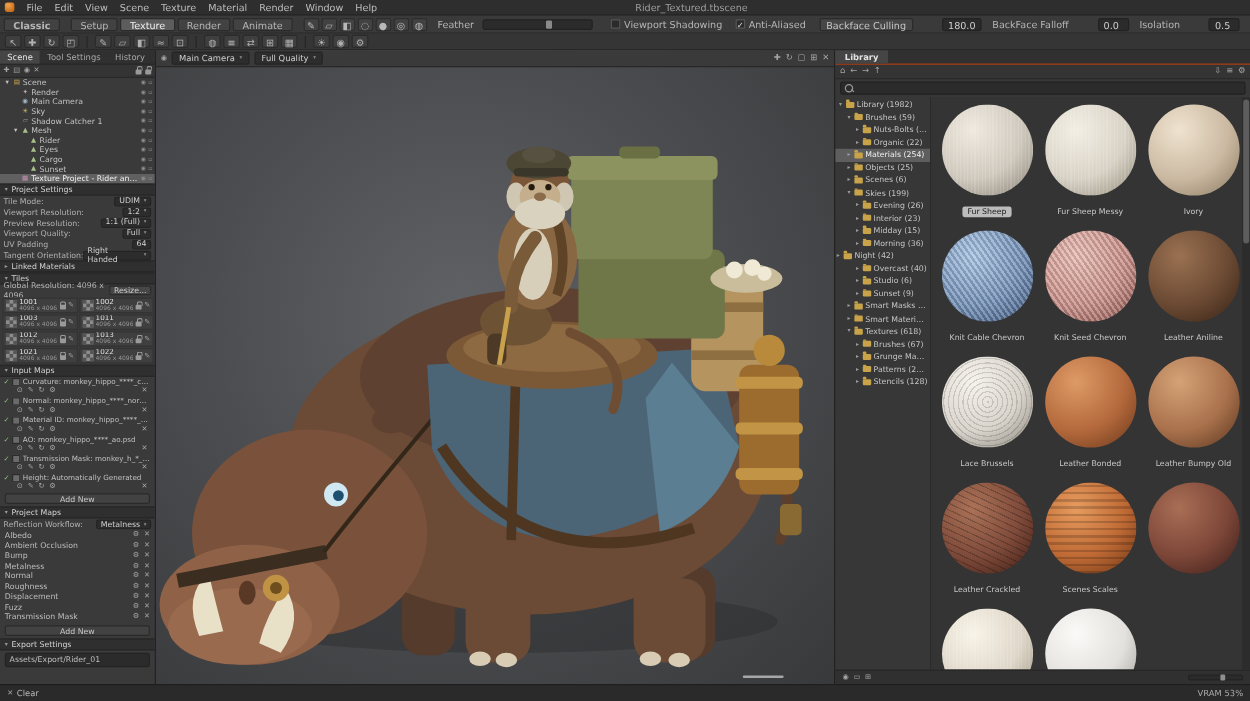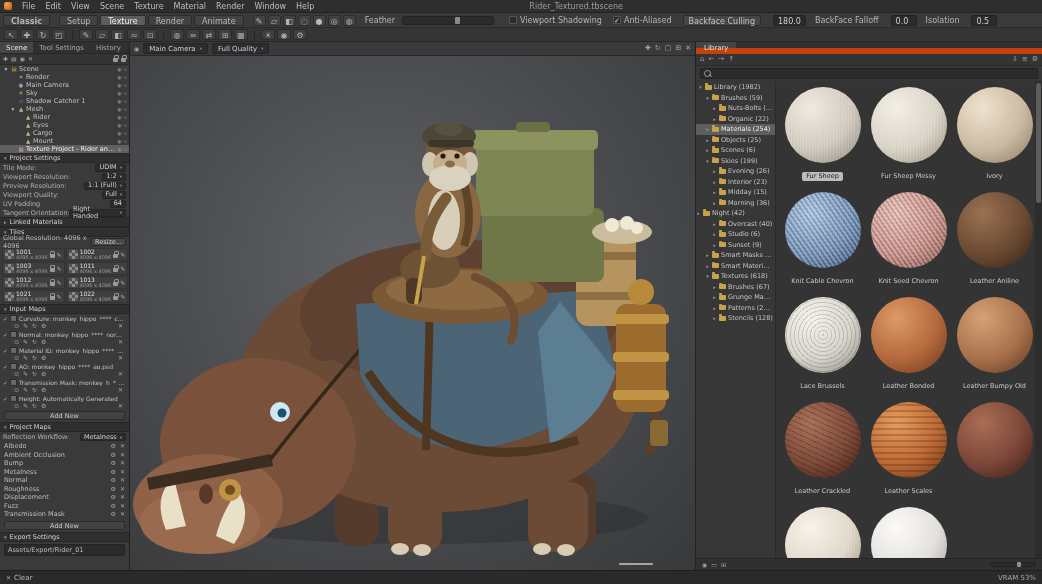--- a/index.html
+++ b/index.html
@@ -26,21 +26,21 @@
     background:#424242;border:1px solid #2d2d2d;border-radius:2px;}
   .tb-label{color:#b5b5b5;margin-left:6px;}
   .slider{position:relative;width:92px;height:9px;background:#2b2b2b;border:1px solid #222;
     border-radius:2px;margin:0 4px;}
   .slider .thumb{position:absolute;top:0;left:58%;width:5px;height:7px;background:#8a8a8a;border-radius:1px;}
   .checkbox{display:flex;align-items:center;gap:3px;margin-left:8px;color:#b5b5b5;}
   .ckbox{width:8px;height:8px;background:#2b2b2b;border:1px solid #555;border-radius:1px;
     font-size:7px;line-height:8px;text-align:center;color:#ddd;}
   .tb-btn{margin-left:8px;padding:0 5px;height:11px;line-height:11px;background:#464646;
     border:1px solid #2b2b2b;border-radius:2px;color:#c5c5c5;}
-  .tb-field{margin-left:9px;padding:0 4px;height:11px;line-height:11px;background:#2b2b2b;
+  .tb-field{margin-left:21px;padding:0 4px;height:11px;line-height:11px;background:#2b2b2b;
     border:1px solid #222;border-radius:2px;min-width:26px;color:#cfcfcf;}
 
   
   .toolbar2{position:absolute;top:28px;left:0;right:0;height:14px;background:#353535;
     border-bottom:1px solid #262626;display:flex;align-items:center;gap:2px;padding:0 4px;}
   .tb-icon2{width:14px;height:11px;line-height:11px;text-align:center;font-size:8px;color:#b0b0b0;
     background:#3f3f3f;border:1px solid #2b2b2b;border-radius:2px;}
   .tb-divider{width:1px;height:10px;background:#262626;margin:0 4px;}
 
   
@@ -109,21 +109,21 @@
     border-bottom:1px solid #282828;display:flex;align-items:center;gap:4px;padding:0 4px;font-size:7px;z-index:3;}
   .vp-dd{display:flex;align-items:center;gap:4px;background:#2d2d2d;border:1px solid #242424;
     border-radius:2px;height:11px;padding:0 5px;color:#cfcfcf;}
   .vp-right{margin-left:auto;display:flex;gap:4px;}
   .vp-right .mini{font-size:7px;}
   .vp-scene{position:absolute;top:14px;left:0;right:0;bottom:0;}
   .vp-scroll{position:absolute;bottom:5px;right:42px;width:34px;height:2px;background:#d4d4d4;opacity:.7;border-radius:1px;}
 
   
   .library{width:347px;background:#373737;border-left:1px solid #222;display:flex;flex-direction:column;flex:none;}
-  .lib-tabrow{height:12px;background:#303030;border-bottom:6px solid #c2410c;display:flex;}
+  .lib-tabrow{height:12px;background:#303030;border-bottom:1px solid #c2410c;display:flex;font-weight:bold;}
   .lib-tab{padding:0 8px;line-height:12px;font-size:7px;color:#e2e2e2;background:#454545;}
   .lib-nav{height:12px;display:flex;align-items:center;gap:4px;padding:0 4px;background:#343434;border-bottom:1px solid #2a2a2a;}
   .lib-nav .mini{font-size:7px;}
   .lib-search{height:15px;display:flex;align-items:center;padding:2px 4px;gap:4px;}
   .search-box{flex:1;height:11px;background:#2b2b2b;border:1px solid #222;border-radius:2px;
     display:flex;align-items:center;gap:3px;padding:0 3px;}
   .search-ic{position:relative;width:8px;height:8px;flex:none;}
   .search-ic::before{content:"";position:absolute;top:0;left:0;width:5px;height:5px;border:1px solid #9a9a9a;border-radius:50%;}
   .search-ic::after{content:"";position:absolute;left:5px;top:5px;width:3px;height:1px;background:#9a9a9a;transform:rotate(45deg);}
   .search-input{flex:1;background:transparent;border:none;outline:none;color:#ddd;font-size:7px;font-family:inherit;}
@@ -330,21 +330,21 @@
             <span class="tree-ic ic-mesh">▲</span>
             <span class="tree-label">Cargo</span>
             <span class="tree-right">
               <span class="mini">◉</span>
               <span class="mini">▫</span>
             </span>
           </div>
           <div class="tree-row" style="padding-left: 17px;">
             <span class="tree-ic"></span>
             <span class="tree-ic ic-mesh">▲</span>
-            <span class="tree-label">Mount</span>
+            <span class="tree-label">Sunset</span>
             <span class="tree-right">
               <span class="mini">◉</span>
               <span class="mini">▫</span>
             </span>
           </div>
           <div class="tree-row selected" style="padding-left: 10px;">
             <span class="tree-ic"></span>
             <span class="tree-ic ic-texture">▦</span>
             <span class="tree-label">Texture Project - Rider and Mount</span>
             <span class="tree-right">
@@ -906,21 +906,21 @@
               <div class="mat-cell"><div class="mat-sphere" style="background: repeating-linear-gradient(90deg, rgba(255, 255, 255, 0.12) 0px, rgba(255, 255, 255, 0.12) 1px, transparent 1px, transparent 3px), radial-gradient(circle at 34% 28%, rgb(239, 233, 223) 0%, rgb(207, 200, 189) 55%, rgb(141, 134, 123) 96%);"></div><div class="mat-label selected">Fur Sheep</div></div>
               <div class="mat-cell"><div class="mat-sphere" style="background: repeating-linear-gradient(90deg, rgba(255, 255, 255, 0.12) 0px, rgba(255, 255, 255, 0.12) 1px, transparent 1px, transparent 3px), radial-gradient(circle at 34% 28%, rgb(243, 238, 228) 0%, rgb(216, 210, 198) 55%, rgb(151, 145, 127) 96%);"></div><div class="mat-label">Fur Sheep Messy</div></div>
               <div class="mat-cell"><div class="mat-sphere" style="background: radial-gradient(circle at 34% 28%, rgb(239, 227, 207) 0%, rgb(203, 185, 162) 55%, rgb(143, 126, 102) 96%);"></div><div class="mat-label">Ivory</div></div>
               <div class="mat-cell"><div class="mat-sphere" style="background: repeating-linear-gradient(55deg, rgba(255, 255, 255, 0.2) 0px, rgba(255, 255, 255, 0.2) 2px, rgba(0, 0, 0, 0.12) 2px, rgba(0, 0, 0, 0.12) 4px), radial-gradient(circle at 34% 28%, rgb(169, 196, 226) 0%, rgb(116, 145, 184) 55%, rgb(60, 84, 121) 96%);"></div><div class="mat-label">Knit Cable Chevron</div></div>
               <div class="mat-cell"><div class="mat-sphere" style="background: repeating-linear-gradient(55deg, rgba(255, 255, 255, 0.2) 0px, rgba(255, 255, 255, 0.2) 2px, rgba(0, 0, 0, 0.12) 2px, rgba(0, 0, 0, 0.12) 4px), radial-gradient(circle at 34% 28%, rgb(232, 188, 180) 0%, rgb(201, 143, 136) 55%, rgb(138, 84, 78) 96%);"></div><div class="mat-label">Knit Seed Chevron</div></div>
               <div class="mat-cell"><div class="mat-sphere" style="background: radial-gradient(circle at 34% 28%, rgb(154, 113, 82) 0%, rgb(107, 74, 51) 55%, rgb(58, 37, 23) 96%);"></div><div class="mat-label">Leather Aniline</div></div>
               <div class="mat-cell"><div class="mat-sphere" style="background: repeating-radial-gradient(circle, rgba(0, 0, 0, 0.14) 0px, rgba(0, 0, 0, 0.14) 1px, transparent 1px, transparent 4px), radial-gradient(circle at 34% 28%, rgb(246, 243, 236) 0%, rgb(217, 213, 205) 55%, rgb(142, 138, 128) 96%);"></div><div class="mat-label">Lace Brussels</div></div>
               <div class="mat-cell"><div class="mat-sphere" style="background: radial-gradient(circle at 34% 28%, rgb(221, 154, 102) 0%, rgb(180, 105, 60) 55%, rgb(110, 58, 28) 96%);"></div><div class="mat-label">Leather Bonded</div></div>
               <div class="mat-cell"><div class="mat-sphere" style="background: radial-gradient(circle at 34% 28%, rgb(212, 162, 118) 0%, rgb(169, 113, 76) 55%, rgb(95, 58, 34) 96%);"></div><div class="mat-label">Leather Bumpy Old</div></div>
               <div class="mat-cell"><div class="mat-sphere" style="background: repeating-linear-gradient(25deg, rgba(0, 0, 0, 0.22) 0px, rgba(0, 0, 0, 0.22) 1px, transparent 1px, transparent 5px), radial-gradient(circle at 34% 28%, rgb(171, 114, 87) 0%, rgb(126, 74, 58) 55%, rgb(69, 34, 24) 96%);"></div><div class="mat-label">Leather Crackled</div></div>
-              <div class="mat-cell"><div class="mat-sphere" style="background: repeating-linear-gradient(0deg, rgba(0, 0, 0, 0.18) 0px, rgba(0, 0, 0, 0.18) 2px, transparent 2px, transparent 6px), radial-gradient(circle at 34% 28%, rgb(231, 156, 94) 0%, rgb(191, 106, 53) 55%, rgb(116, 58, 23) 96%);"></div><div class="mat-label">Leather Scales</div></div>
+              <div class="mat-cell"><div class="mat-sphere" style="background: repeating-linear-gradient(0deg, rgba(0, 0, 0, 0.18) 0px, rgba(0, 0, 0, 0.18) 2px, transparent 2px, transparent 6px), radial-gradient(circle at 34% 28%, rgb(231, 156, 94) 0%, rgb(191, 106, 53) 55%, rgb(116, 58, 23) 96%);"></div><div class="mat-label">Scenes Scales</div></div>
               <div class="mat-cell">
                 <div class="mat-sphere" style="background: radial-gradient(circle at 34% 28%, rgb(169, 110, 85) 0%, rgb(124, 70, 56) 55%, rgb(64, 32, 26) 96%);"></div>
               </div>
               <div class="mat-cell">
                 <div class="mat-sphere" style="background: repeating-linear-gradient(90deg, rgba(255, 255, 255, 0.12) 0px, rgba(255, 255, 255, 0.12) 1px, transparent 1px, transparent 3px), radial-gradient(circle at 34% 28%, rgb(248, 243, 232) 0%, rgb(222, 214, 200) 55%, rgb(154, 146, 126) 96%);"></div>
               </div>
               <div class="mat-cell">
                 <div class="mat-sphere" style="background: radial-gradient(circle at 34% 28%, rgb(251, 250, 248) 0%, rgb(227, 225, 221) 55%, rgb(163, 160, 154) 96%);"></div>
               </div>
             </div>

